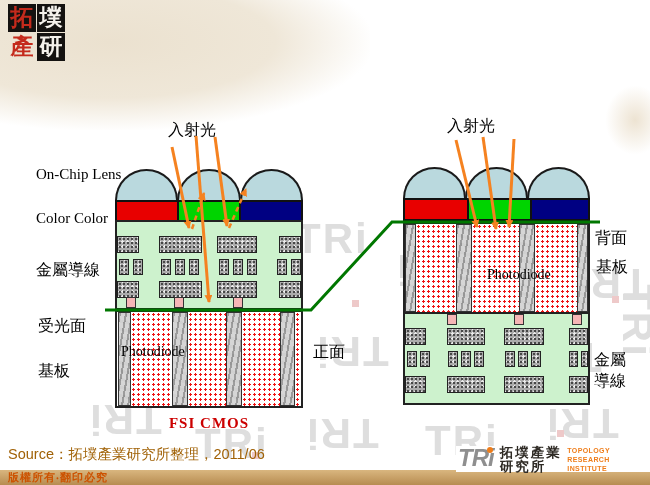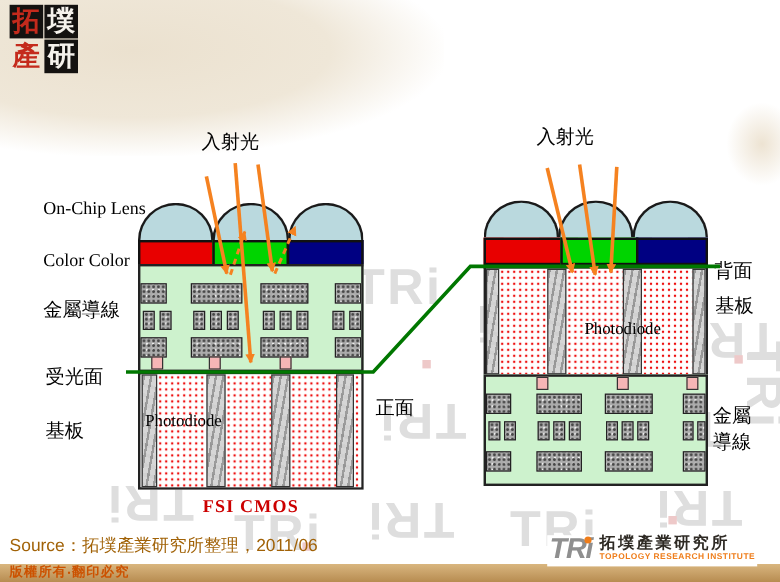--- a/index.html
+++ b/index.html
@@ -22,21 +22,21 @@
   #corner-logo .cell{font-size:23px;font-weight:bold;text-align:center;line-height:28px;}
   .cell.blk{background:#141210;color:#f5f2ec;}
   .cell.red-on-blk{background:#141210;color:#c42a1c;}
   .cell.red{background:transparent;color:#c42a1c;}
   
   #page-title{position:absolute;left:70px;top:26px;width:520px;text-align:center;
     font-size:26px;font-weight:bold;color:#000;z-index:2;letter-spacing:1px;}
   
   .lbl{position:absolute;color:#000;z-index:3;white-space:nowrap;}
   .lbl-en{font-size:15px;}
-  .lbl-cn{font-size:16px;}
+  .lbl-cn{font-size:16px;margin-top:12px;}
   .caption{position:absolute;z-index:3;text-align:center;font-weight:bold;font-size:15px;
     color:#cc0000;letter-spacing:1px;}
   
   .dome{position:absolute;height:31px;background:#bad9de;border:2px solid #1a1a1a;border-bottom:none;
     border-radius:50% 50% 0 0 / 100% 100% 0 0;z-index:1;}
   .filter{position:absolute;height:22px;border:2px solid #111;z-index:1;}
   .greenbody{position:absolute;background:#cdf2cd;border:2px solid #222;z-index:1;}
   .pdbox{position:absolute;background:#ffffff;border:2px solid #222;z-index:1;}
   .mblk{position:absolute;background-color:#ababab;
     background-image:radial-gradient(#474747 1px, transparent 1.3px),radial-gradient(#ececec 1px, transparent 1.3px);
@@ -55,21 +55,21 @@
     font-size:14.5px;color:#a16207;z-index:3;}
   #copyright-bar{position:absolute;left:0;top:470px;width:650px;height:15px;z-index:3;
     background:linear-gradient(#d9b67f,#b78c51);}
   #copyright-text{position:absolute;left:8px;top:0px;font-family:"Liberation Sans",sans-serif;
     font-size:11px;font-weight:bold;color:#cc5200;line-height:15px;letter-spacing:1px;}
   #tri-logo{position:absolute;left:456px;top:446px;height:26px;display:flex;align-items:flex-start;z-index:4;background:#fff;padding:0 2px;}
   #tri-logo-text{position:relative;font-family:"Liberation Sans",sans-serif;font-weight:bold;
     font-style:italic;font-size:24px;line-height:24px;color:#8f8f8f;letter-spacing:-1px;}
   #tri-logo-dot{position:absolute;right:1px;top:1px;width:6px;height:6px;border-radius:50%;
     background:#ef7d1a;}
-  #tri-logo-names{margin-left:6px;display:flex;flex-direction:column;}
+  #tri-logo-names{margin-left:6px;display:flex;flex-direction:row;}
   #tri-logo-cn{font-family:"Liberation Serif",serif;font-weight:bold;font-size:13.5px;line-height:14px;
     color:#2e2a24;letter-spacing:2px;}
   #tri-logo-en{font-family:"Liberation Sans",sans-serif;font-weight:bold;font-size:7px;line-height:9px;
     color:#ef7d1a;letter-spacing:0.4px;}
 </style>
 </head>
 <body>
 
 <div id="slide">
 

